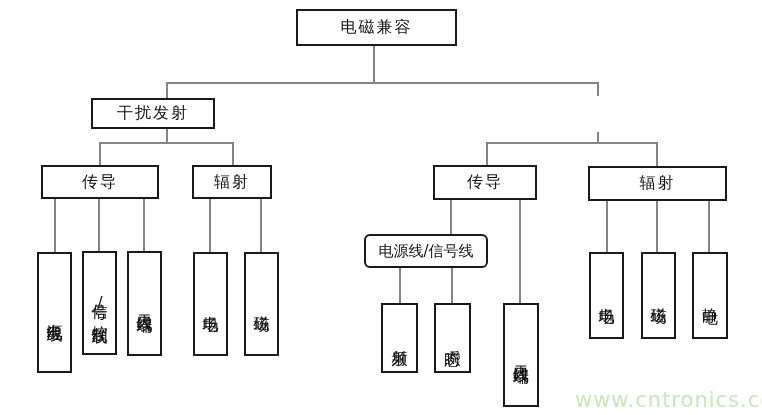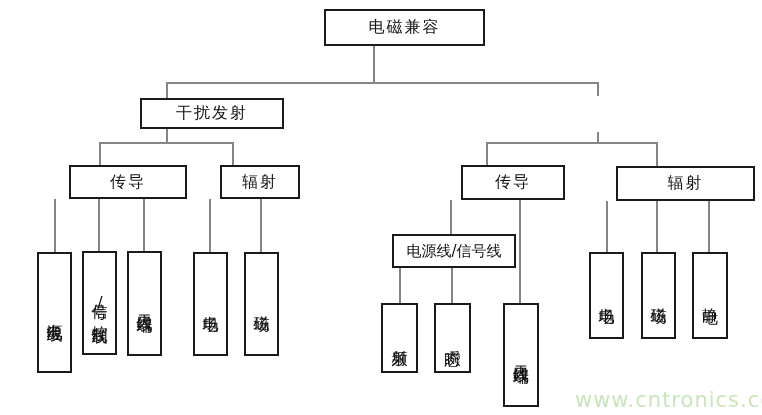--- a/index.html
+++ b/index.html
@@ -14,22 +14,22 @@
     position:absolute;
     box-sizing:border-box;
     border:2px solid #1a1a1a;
     background:#ffffff;
     display:flex;
     align-items:center;
     justify-content:center;
     color:#111;
     font-size:16px;
   }
-  .box.h{letter-spacing:2px;margin-left:28px;}
-  .box.h.wide{letter-spacing:0;font-size:15px;}
+  .box.h{letter-spacing:2px;}
+  .box.h.wide{letter-spacing:0;font-size:15px;border-radius:6px;}
   .box.v{
     writing-mode:vertical-rl;
     text-orientation:upright;
     letter-spacing:1px;
     font-size:16px;
     line-height:1;
   }
   .line{
     position:absolute;
     background:#858585;
@@ -73,21 +73,21 @@
   <div class="line" style="left:519px;top:200px;width:2px;height:103px"></div>
   <div class="line" style="left:399px;top:268px;width:2px;height:35px"></div>
   <div class="line" style="left:451px;top:268px;width:2px;height:35px"></div>
 
   <div class="line" style="left:606px;top:201px;width:2px;height:51px"></div>
   <div class="line" style="left:656px;top:201px;width:2px;height:51px"></div>
   <div class="line" style="left:708px;top:201px;width:2px;height:51px"></div>
 
   <div class="box h" style="left:296px;top:9px;width:161px;height:37px">电磁兼容</div>
 
-  <div class="box h" style="left:112px;top:98px;width:144px;height:31px">干扰发射</div>
+  <div class="box h" style="left:91px;top:98px;width:124px;height:31px">干扰发射</div>
 
   <div class="box h" style="left:41px;top:165px;width:118px;height:34px">传导</div>
   <div class="box h" style="left:192px;top:165px;width:80px;height:34px">辐射</div>
   <div class="box h" style="left:433px;top:165px;width:104px;height:35px">传导</div>
   <div class="box h" style="left:588px;top:166px;width:139px;height:35px">辐射</div>
 
   <div class="box h wide" style="left:364px;top:234px;width:124px;height:34px">电源线/信号线</div>
 
   <div class="box v" style="left:37px;top:252px;width:35px;height:121px">电源线</div>
   <div class="box v" style="left:82px;top:251px;width:35px;height:104px">信号/控制线</div>

